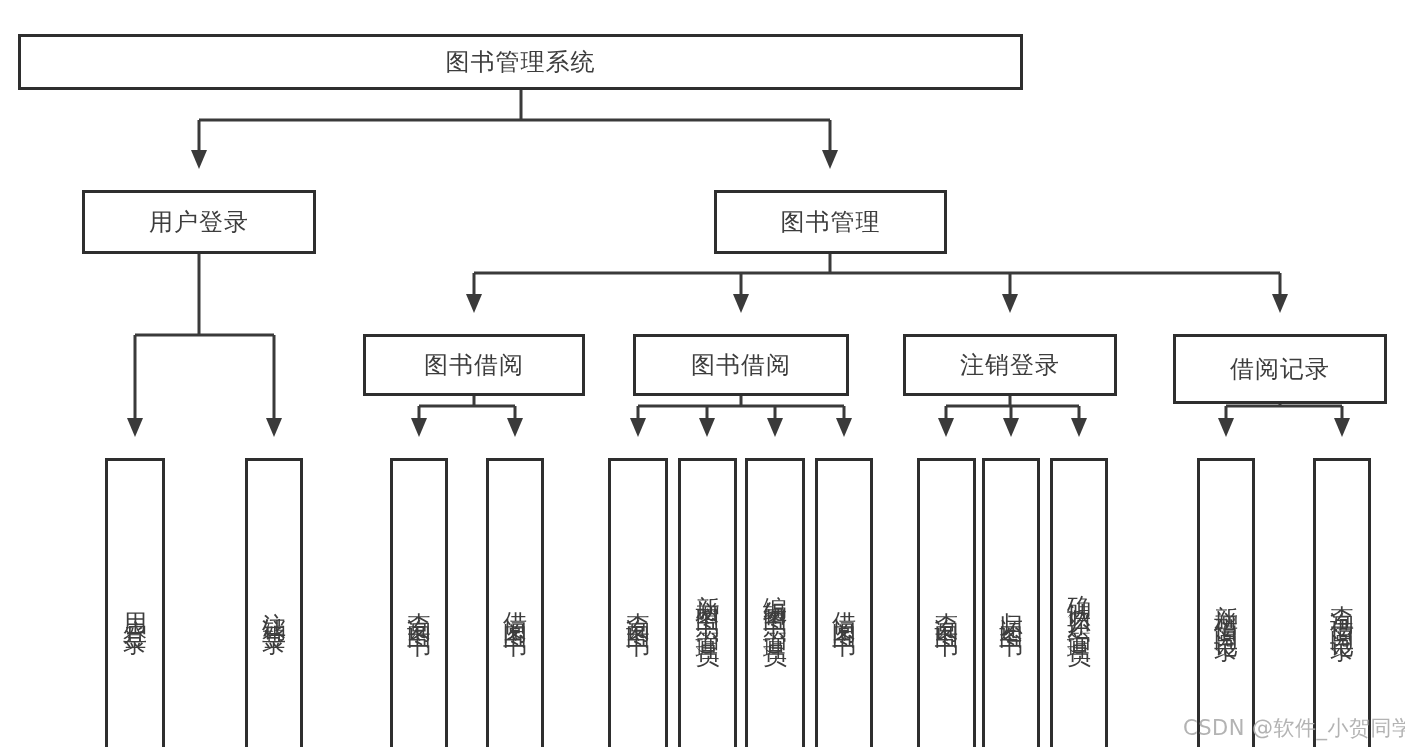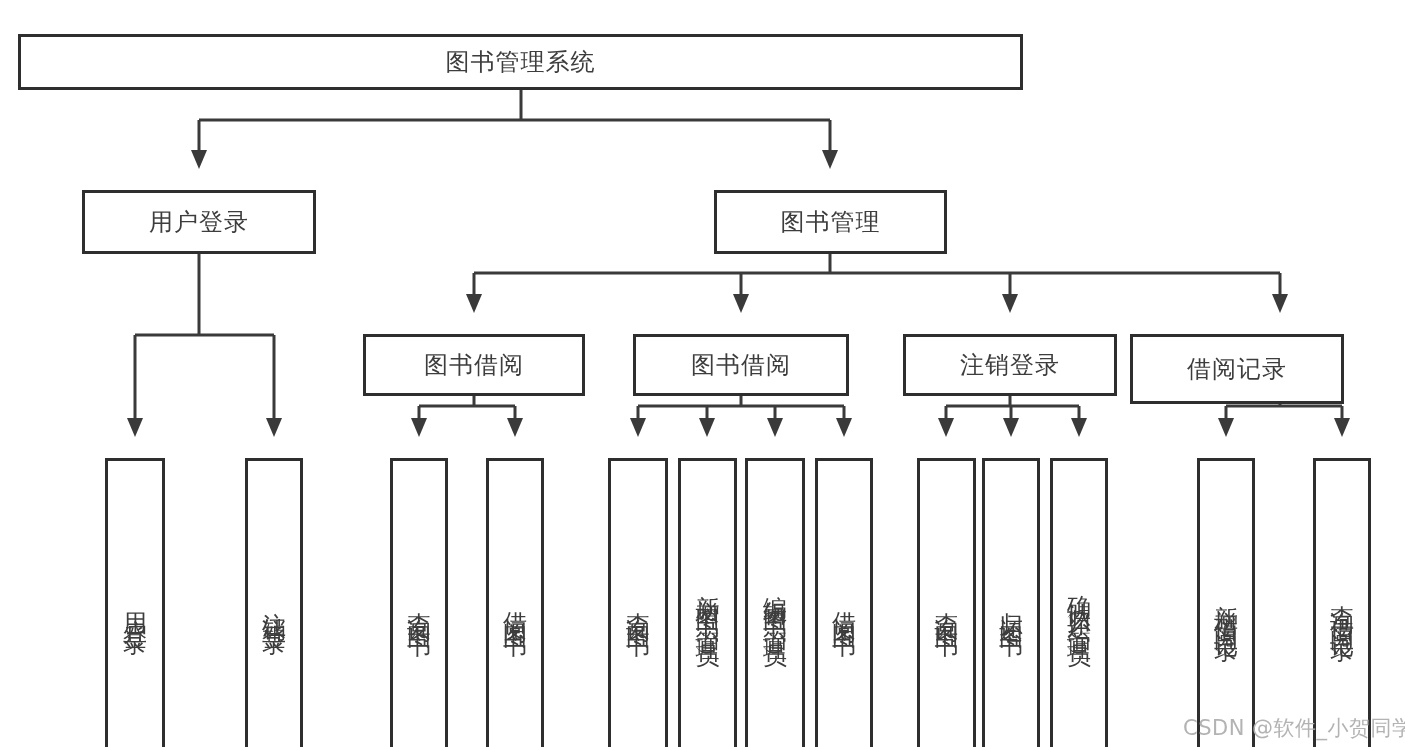--- a/index.html
+++ b/index.html
@@ -63,21 +63,21 @@
   </svg>
 
   <div class="node" style="left:18px; top:13px; width:1005px; height:56px;">图书管理系统</div>
 
   <div class="node" style="left:82px; top:169px; width:234px; height:64px;">用户登录</div>
   <div class="node" style="left:714px; top:169px; width:233px; height:64px;">图书管理</div>
 
   <div class="node" style="left:363px; top:313px; width:222px; height:62px;">图书借阅</div>
   <div class="node" style="left:633px; top:313px; width:216px; height:62px;">图书借阅</div>
   <div class="node" style="left:903px; top:313px; width:214px; height:62px;">注销登录</div>
-  <div class="node" style="left:1130px; top:313px; width:214px; height:70px;">借阅记录</div>
+  <div class="node" style="left:1173px; top:313px; width:214px; height:70px;">借阅记录</div>
 
   <div class="node leaf" style="left:105px; width:60px;">
     <span>用户登录</span>
   </div>
   <div class="node leaf" style="left:245px; width:58px;">
     <span>注销登录</span>
   </div>
 
   <div class="node leaf" style="left:390px; width:58px;">
     <span>查询图书</span>

